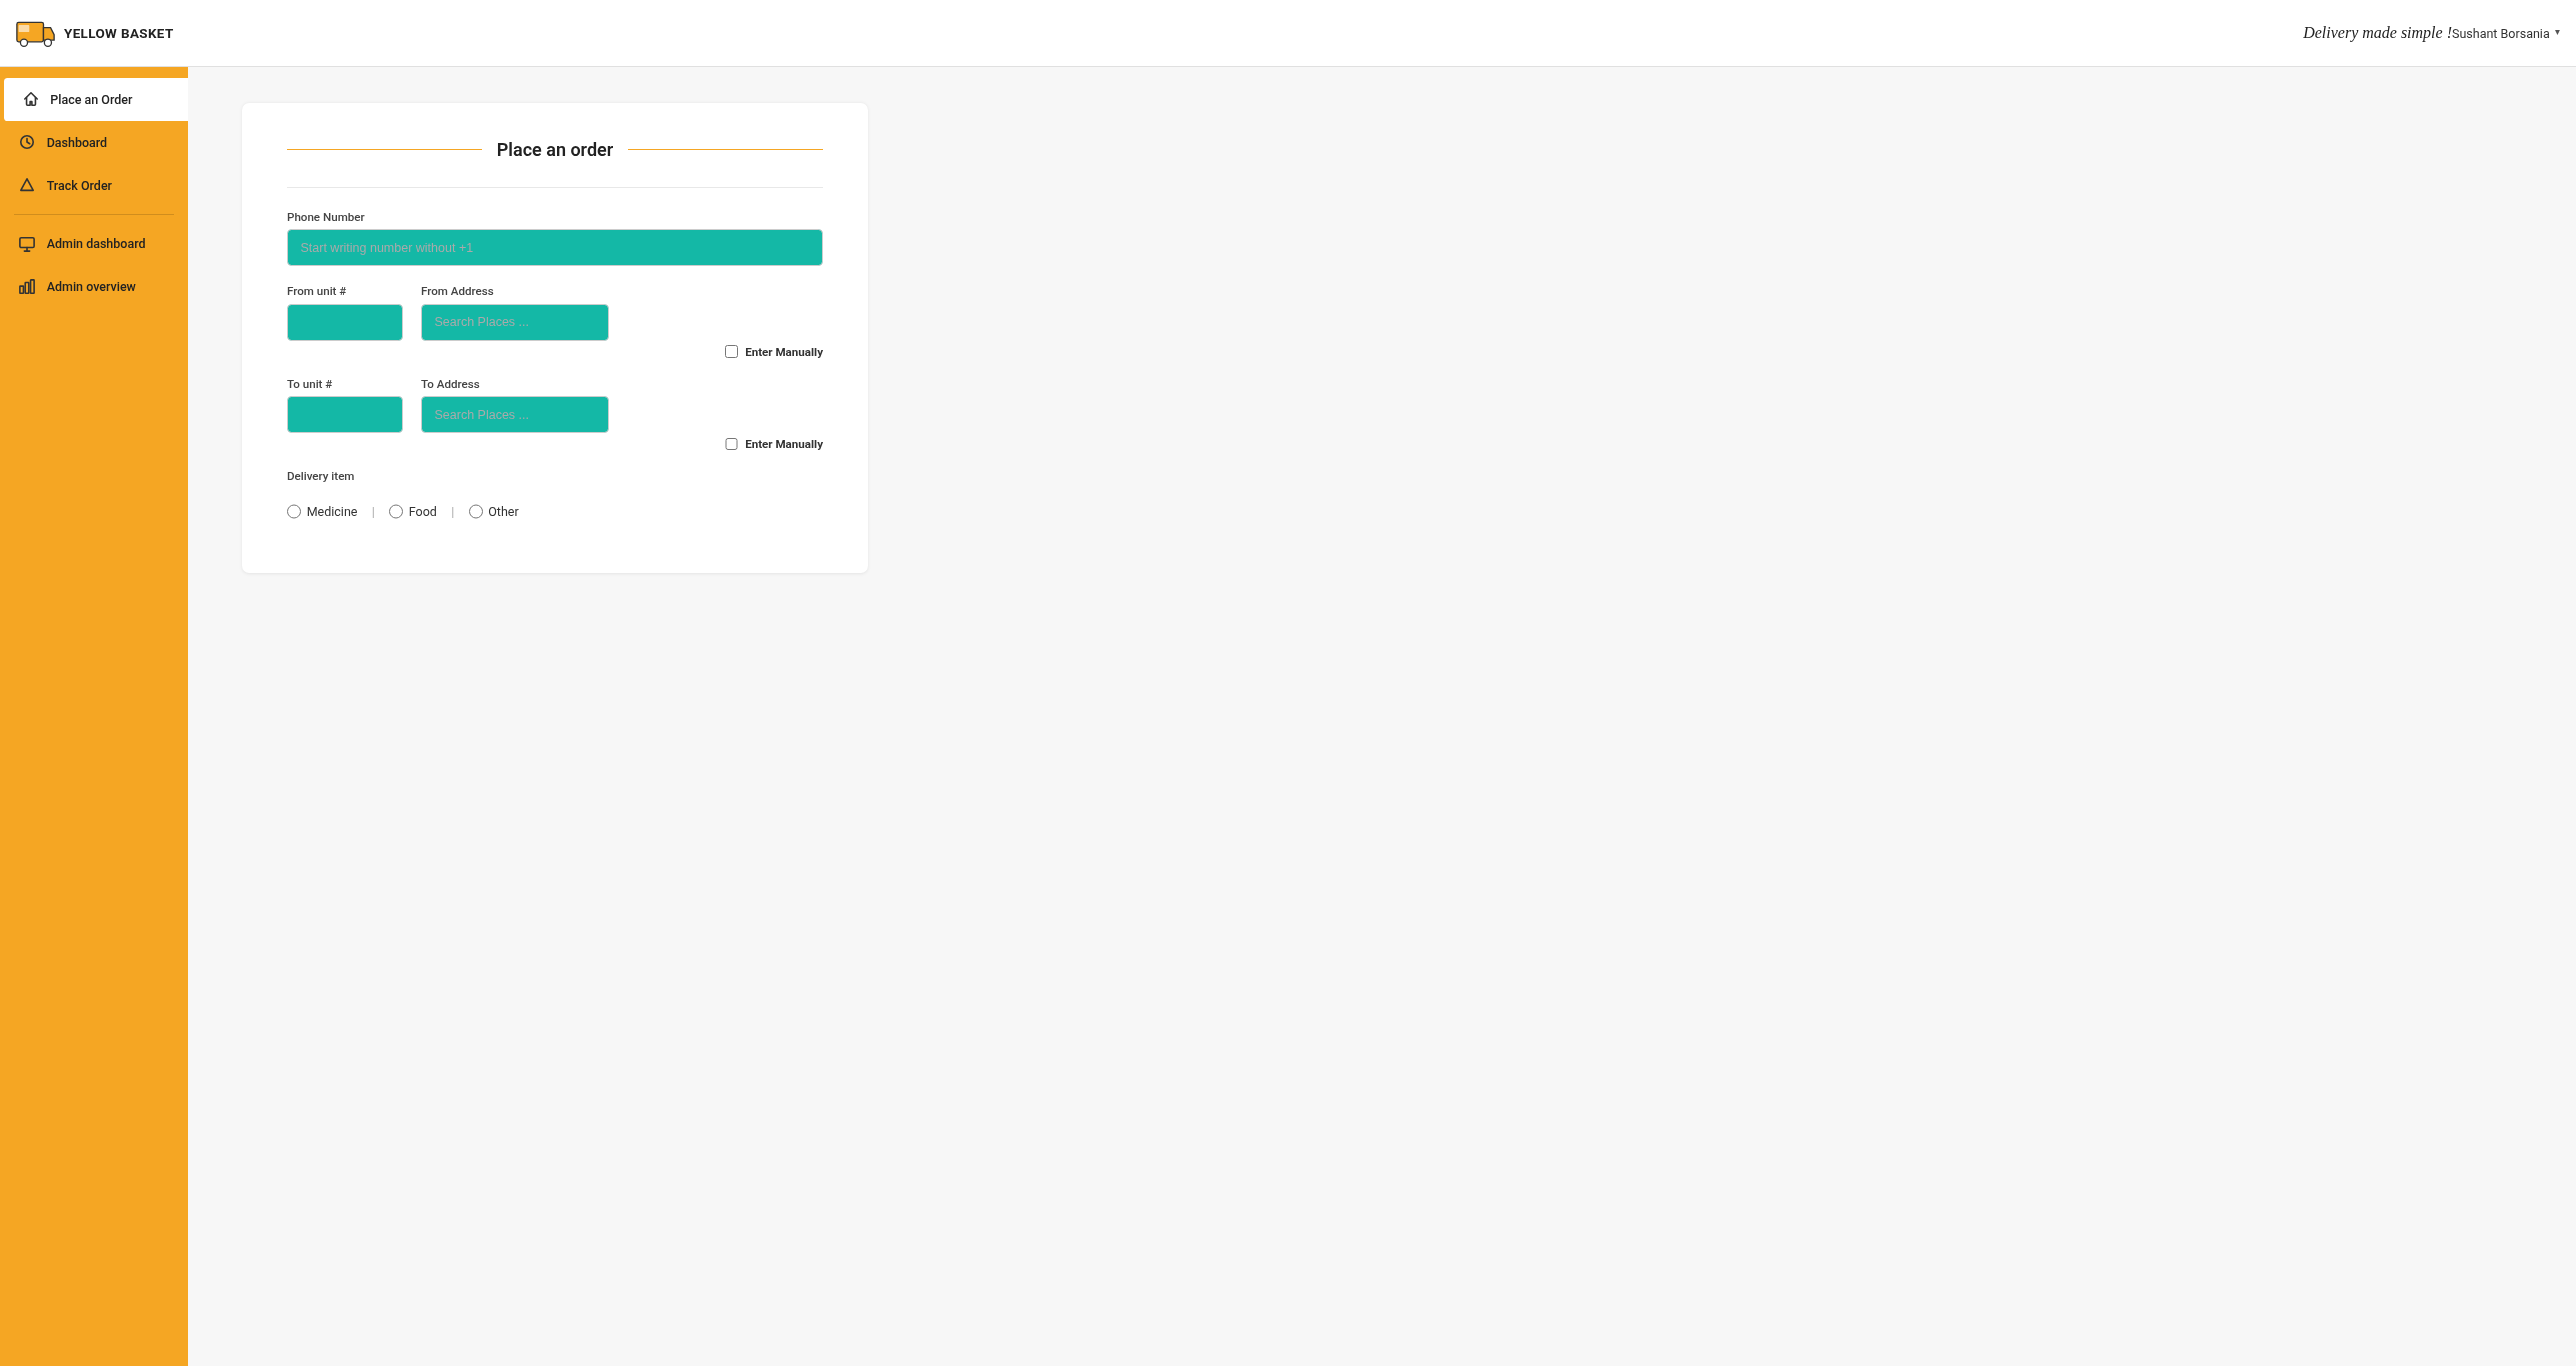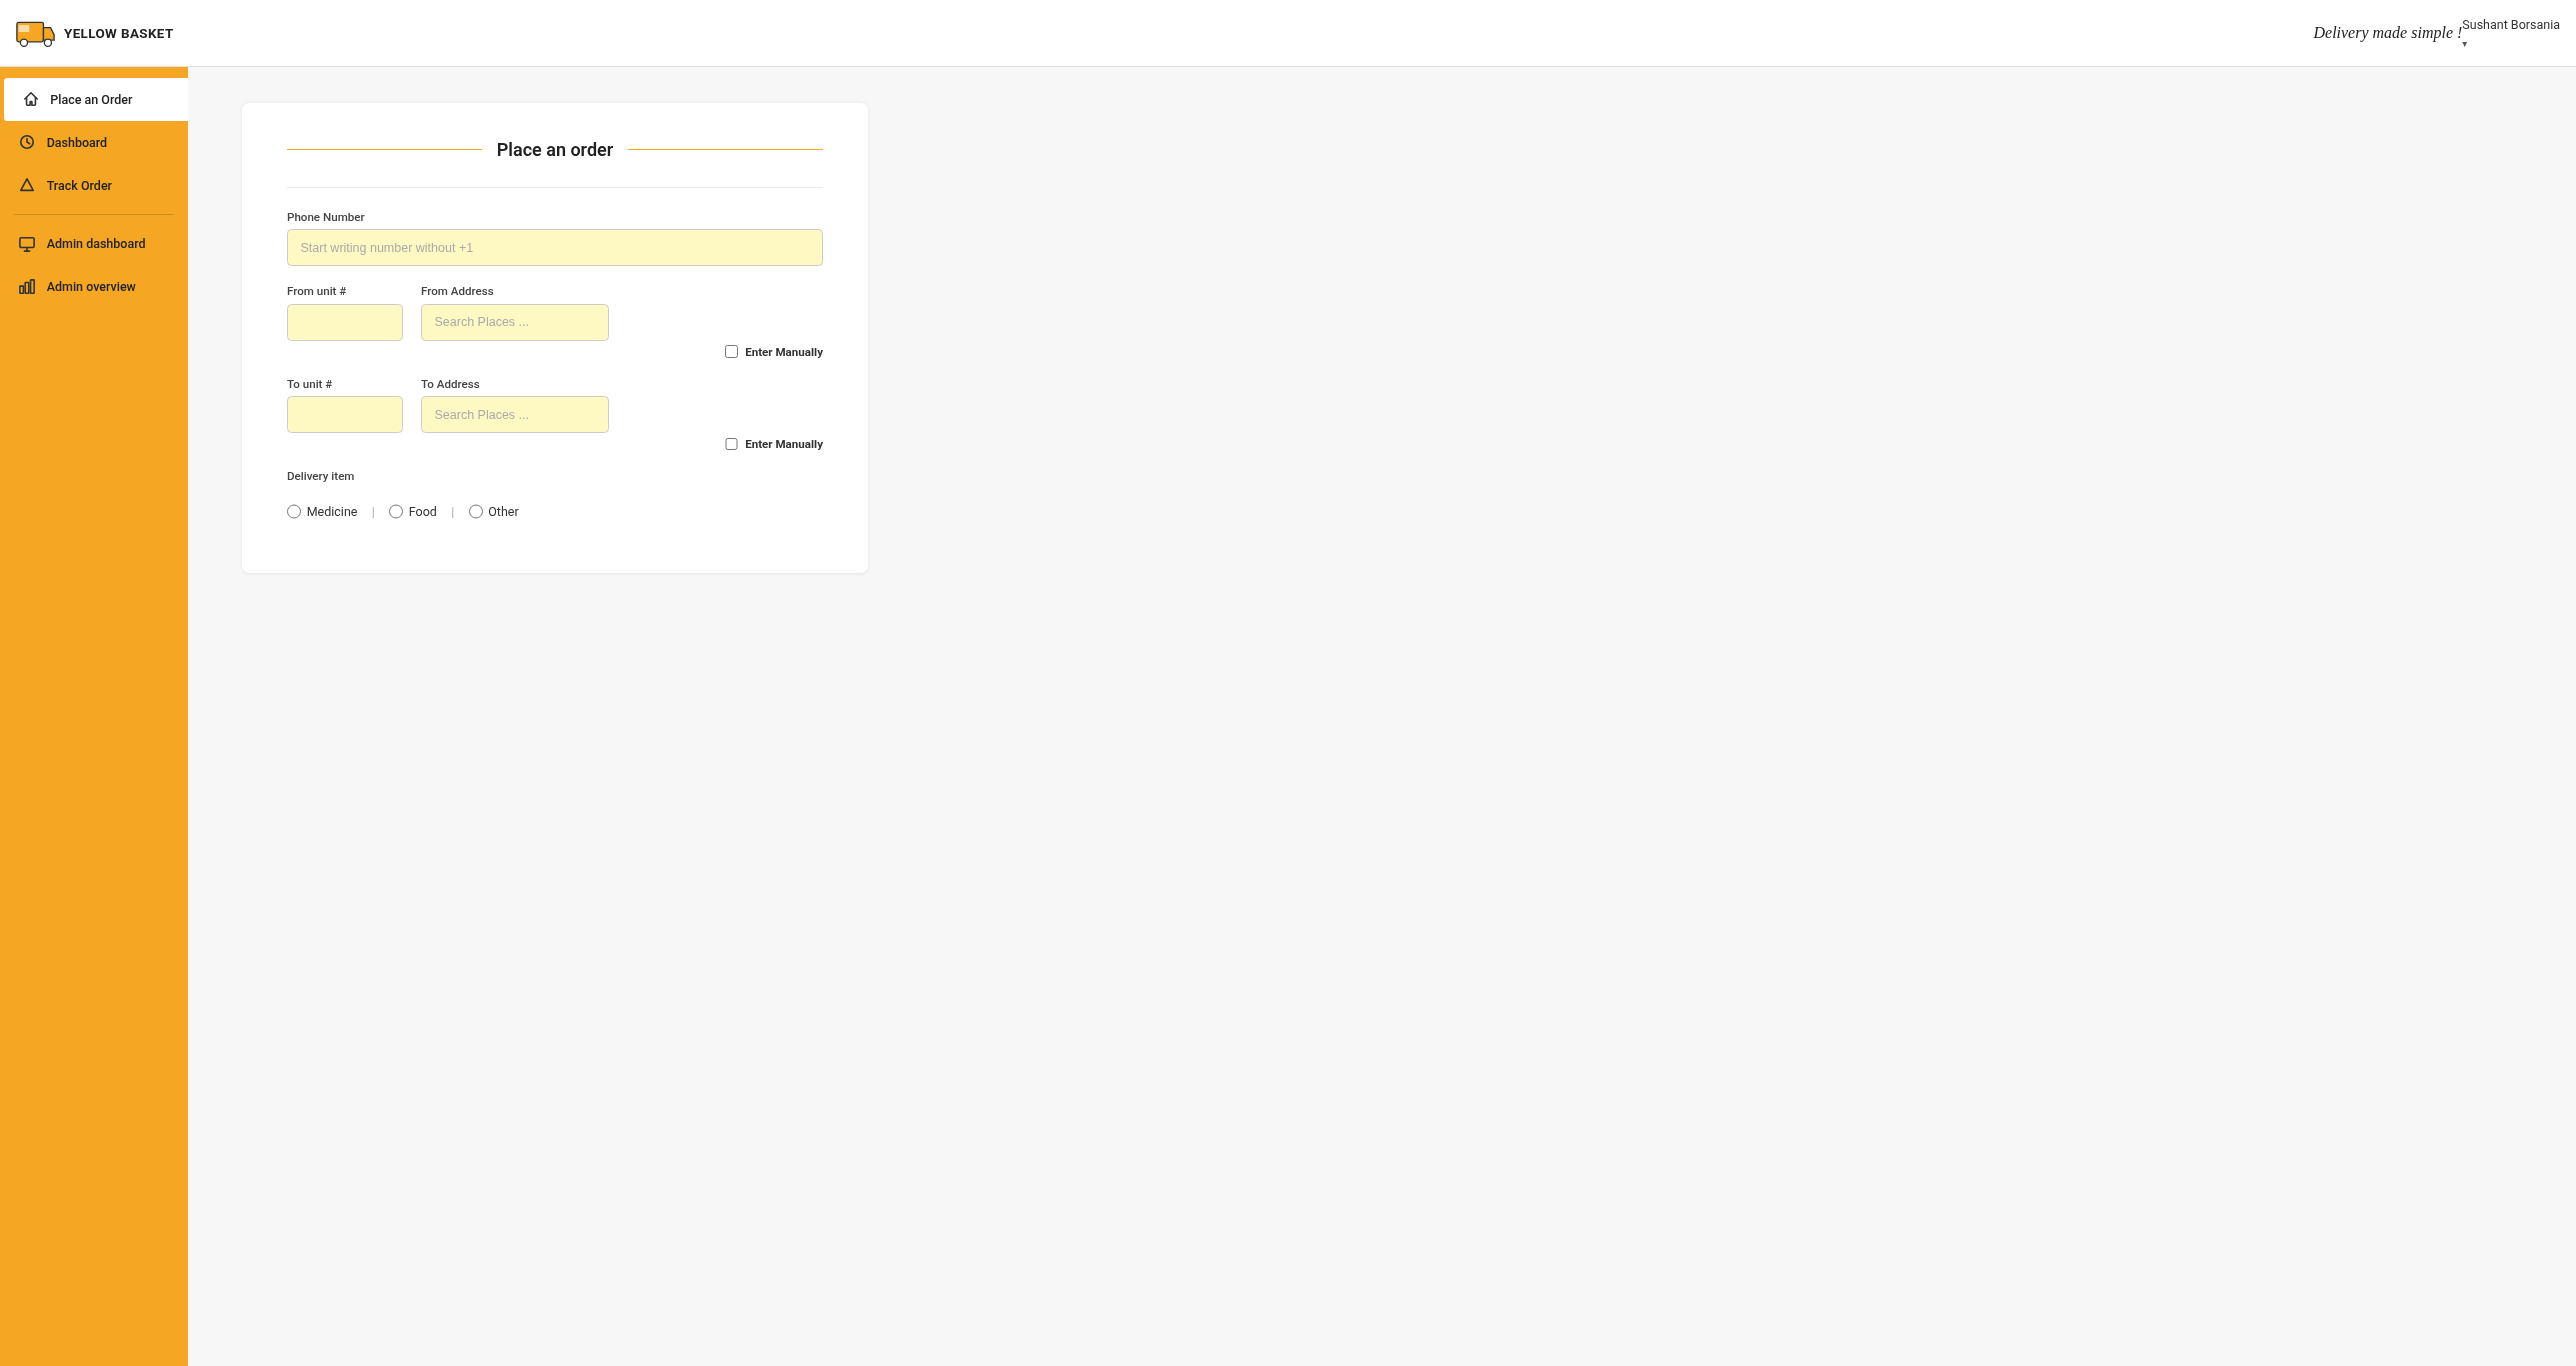--- a/index.html
+++ b/index.html
@@ -56,21 +56,20 @@
       color: #222;
       margin-left: -107px;
     }
 
     .header-user {
       display: flex;
       gap: 5.4px;
       font-size: 12.5px;
       color: #333;
       cursor: pointer;
-      flex-direction: column;
     }
 
     .header-user .chevron {
       font-size: 9.8px;
       color: #555;
     }
 
     
     .layout {
       display: flex;
@@ -172,21 +171,21 @@
     }
 
     .form-input {
       width: 100%;
       border: 0.9px solid #ccc;
       border-radius: 4.5px;
       padding: 10.7px 12.5px;
       font-size: 12.5px;
       color: #333;
       outline: none;
-      background: #fef9c3;
+      background: #14b8a6;
       transition: border-color 0.2s;
     }
 
     .form-input::placeholder {
       color: #aaa;
     }
 
     .form-row {
       display: flex;
       gap: 18px;

